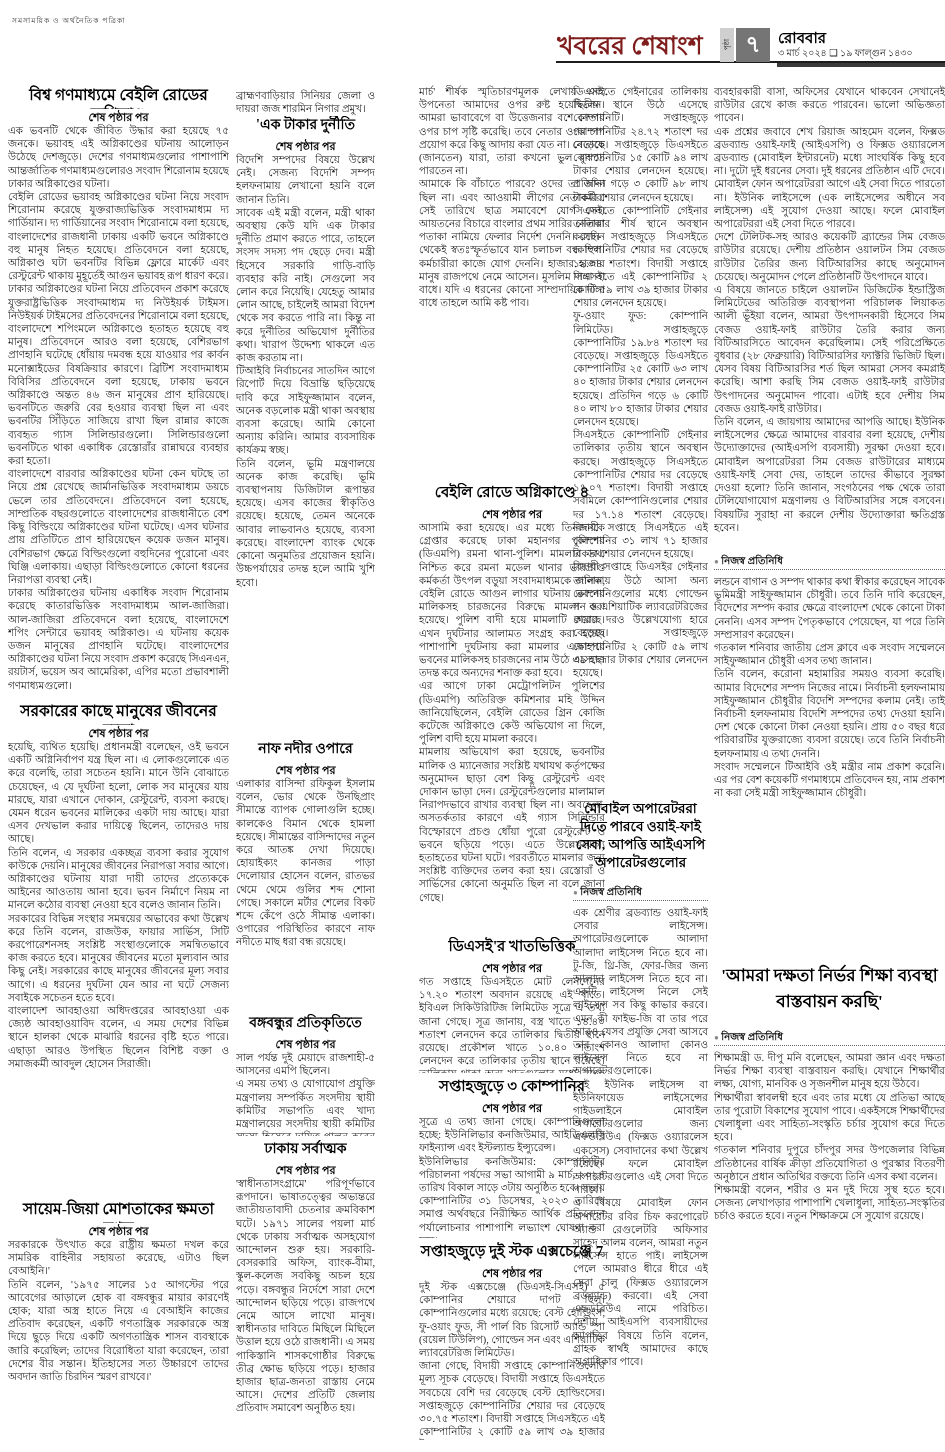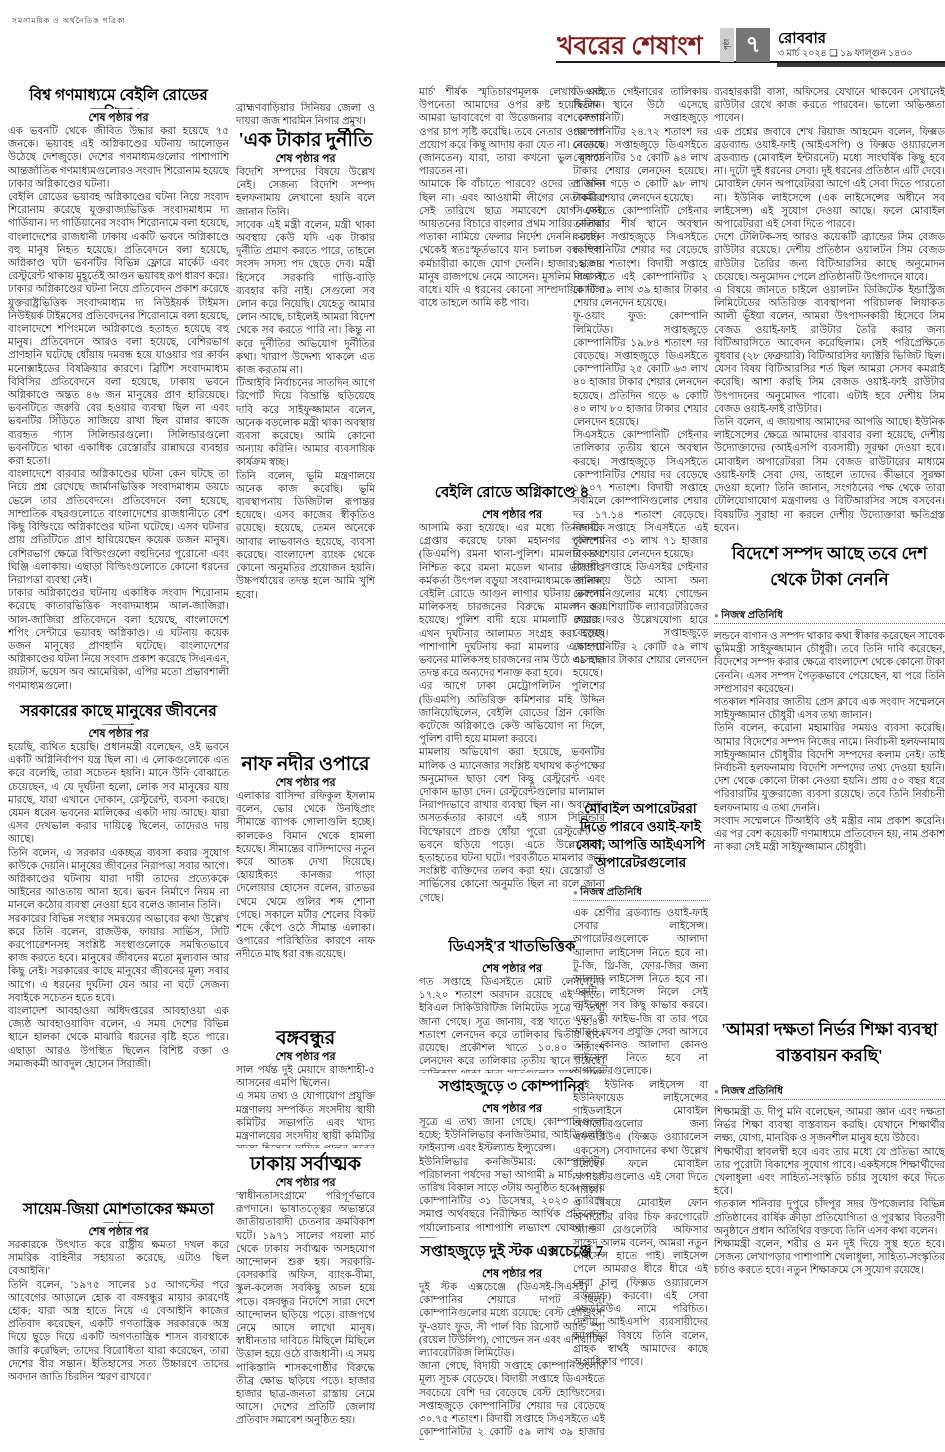--- a/index.html
+++ b/index.html
@@ -23,21 +23,21 @@
   .dateline{position:absolute;left:778px;top:46px;font-size:9.5px;color:#222;white-space:nowrap;}
   
   .col{position:absolute;top:85px;}
   .c1{left:8px;width:221px;}
   .c2{left:236px;width:139px;}
   .c3{left:381px;width:186px;margin-left:38px;}
   .c4{left:573px;width:135px;}
   .c5{left:714px;width:231px;}
   .hl{font-weight:700;text-align:center;color:#000;overflow:hidden;line-height:1.25;}
   .hl-a{font-size:15.5px;height:24px;}
-  .hl-b{font-size:19px;height:22px;}
+  .hl-b{font-size:14px;height:22px;}
   .hl-c{font-size:15px;height:23px;}
   .hl-d{font-size:13.5px;height:72px;line-height:1.33;}
   .hl-e{font-size:17px;height:54px;line-height:1.55;}
   .cont{font-size:11px;font-weight:700;text-align:center;height:13px;color:#000;overflow:hidden;}
   .bt{font-size:10.3px;line-height:13.2px;text-align:justify;white-space:pre-line;
       overflow:hidden;color:#191919;margin-top:2px;}
   .byline{font-size:10px;font-weight:700;color:#111;height:14px;overflow:hidden;margin-top:12px;}
   .bdot{color:#8a8a8a;font-size:8px;}
   .drule{border-top:1px dotted #666;height:3px;margin-top:2px;}
   .gap4{height:4px;} .gap6{height:6px;}
@@ -74,21 +74,21 @@
 সরকারের বিভিন্ন সংস্থার সমন্বয়ের অভাবের কথা উল্লেখ করে তিনি বলেন, রাজউক, ফায়ার সার্ভিস, সিটি করপোরেশনসহ সংশ্লিষ্ট সংস্থাগুলোকে সমন্বিতভাবে কাজ করতে হবে। মানুষের জীবনের মতো মূল্যবান আর কিছু নেই। সরকারের কাছে মানুষের জীবনের মূল্য সবার আগে। এ ধরনের দুর্ঘটনা যেন আর না ঘটে সেজন্য সবাইকে সচেতন হতে হবে।
 বাংলাদেশ আবহাওয়া অধিদপ্তরের আবহাওয়া এক জ্যেষ্ঠ আবহাওয়াবিদ বলেন, এ সময় দেশের বিভিন্ন স্থানে হালকা থেকে মাঝারি ধরনের বৃষ্টি হতে পারে। এছাড়া আরও উপস্থিত ছিলেন বিশিষ্ট বক্তা ও সমাজকর্মী আবদুল হোসেন সিরাজী।</div>
     <div class="gap4"></div>
     <div class="hl hl-a">সায়েম-জিয়া মোশতাকের ক্ষমতা দখল</div>
     <div class="cont">শেষ পৃষ্ঠার পর</div>
     <div class="bt" style="height:200px">সরকারকে উৎখাত করে রাষ্ট্রীয় ক্ষমতা দখল করে সামরিক বাহিনীর সহায়তা করেছে, এটাও ছিল বেআইনি।'
 তিনি বলেন, '১৯৭৫ সালের ১৫ আগস্টের পরে আবেগের আড়ালে হোক বা বঙ্গবন্ধুর মায়ার কারণেই হোক; যারা অস্ত্র হাতে নিয়ে এ বেআইনি কাজের প্রতিবাদ করেছেন, একটি গণতান্ত্রিক সরকারকে অস্ত্র দিয়ে ছুড়ে দিয়ে একটি অগণতান্ত্রিক শাসন ব্যবস্থাকে জারি করেছিল; তাদের বিরোধিতা যারা করেছেন, তারা দেশের বীর সন্তান। ইতিহাসের সত্য উচ্চারণে তাদের অবদান জাতি চিরদিন স্মরণ রাখবে।'</div>
   </div>
 
   <div class="col c2">
-    <div class="bt" style="height:27px;margin-top:16px">ব্রাহ্মণবাড়িয়ার সিনিয়র জেলা ও দায়রা জজ শারমিন নিগার প্রমুখ।</div>
+    <div class="bt" style="height:27px;margin-top:4px">ব্রাহ্মণবাড়িয়ার সিনিয়র জেলা ও দায়রা জজ শারমিন নিগার প্রমুখ।</div>
     <div class="hl hl-b">'এক টাকার দুর্নীতি</div>
     <div class="cont">শেষ পৃষ্ঠার পর</div>
     <div class="bt" style="height:583px">বিদেশি সম্পদের বিষয়ে উল্লেখ নেই। সেজন্য বিদেশি সম্পদ হলফনামায় লেখানো হয়নি বলে জানান তিনি।
 সাবেক এই মন্ত্রী বলেন, মন্ত্রী থাকা অবস্থায় কেউ যদি এক টাকার দুর্নীতি প্রমাণ করতে পারে, তাহলে সংসদ সদস্য পদ ছেড়ে দেব। মন্ত্রী হিসেবে সরকারি গাড়ি-বাড়ি ব্যবহার করি নাই। সেগুলো সব লোন করে নিয়েছি। যেহেতু আমার লোন আছে, চাইলেই আমরা বিদেশ থেকে সব করতে পারি না। কিন্তু না করে দুর্নীতির অভিযোগ দুর্নীতির কথা। খারাপ উদ্দেশ্য থাকলে এত কাজ করতাম না।
 টিআইবি নির্বাচনের সাতদিন আগে রিপোর্ট দিয়ে বিভ্রান্তি ছড়িয়েছে দাবি করে সাইফুজ্জামান বলেন, অনেক বড়লোক মন্ত্রী থাকা অবস্থায় ব্যবসা করেছে। আমি কোনো অন্যায় করিনি। আমার ব্যবসায়িক কার্যক্রম স্বচ্ছ।
 তিনি বলেন, ভূমি মন্ত্রণালয়ে অনেক কাজ করেছি। ভূমি ব্যবস্থাপনায় ডিজিটাল রূপান্তর হয়েছে। এসব কাজের স্বীকৃতিও রয়েছে। হয়েছে, তেমন অনেকে আবার লাভবানও হয়েছে, ব্যবসা করেছে। বাংলাদেশ ব্যাংক থেকে কোনো অনুমতির প্রয়োজন হয়নি। উচ্চপর্যায়ের তদন্ত হলে আমি খুশি হবো।</div>
     <div class="gap4"></div>
     <div class="hl hl-b">নাফ নদীর ওপারে</div>
     <div class="cont">শেষ পৃষ্ঠার পর</div>
     <div class="bt" style="height:233px">এলাকার বাসিন্দা রফিকুল ইসলাম বলেন, ভোর থেকে উনছিপ্রাং সীমান্তে ব্যাপক গোলাগুলি হচ্ছে। কালকেও বিমান থেকে হামলা হয়েছে। সীমান্তের বাসিন্দাদের নতুন করে আতঙ্ক দেখা দিয়েছে। হোয়াইক্যং কানজর পাড়া দেলোয়ার হোসেন বলেন, রাতভর থেমে থেমে গুলির শব্দ শোনা গেছে। সকালে মর্টার শেলের বিকট শব্দে কেঁপে ওঠে সীমান্ত এলাকা। ওপারের পরিস্থিতির কারণে নাফ নদীতে মাছ ধরা বন্ধ রয়েছে।</div>
@@ -145,21 +145,20 @@
 সেই ইউনিক লাইসেন্স বা ইউনিফায়েড লাইসেন্সের গাইডলাইনে মোবাইল অপারেটরগুলোর জন্য এফডব্লিউএ (ফিক্সড ওয়্যারলেস একসেস) সেবাদানের কথা উল্লেখ রয়েছে। ফলে মোবাইল অপারেটরগুলোও এই সেবা দিতে পারবে।
 এ বিষয়ে মোবাইল ফোন অপারেটর রবির চিফ করপোরেট অ্যান্ড রেগুলেটরি অফিসার সাহেদ আলম বলেন, আমরা নতুন লাইসেন্স হাতে পাই। লাইসেন্স পেলে আমরাও ধীরে ধীরে এই সেবা চালু (ফিক্সড ওয়্যারলেস ব্রডব্যান্ড) করবো। এই সেবা এফডব্লিউএ নামে পরিচিত। দেশীয় আইএসপি ব্যবসায়ীদের আপত্তির বিষয়ে তিনি বলেন, গ্রাহক স্বার্থই আমাদের কাছে অগ্রাধিকার পাবে।</div>
   </div>
 
   <div class="col c5">
     <div class="bt" style="height:456px;margin-top:0">ব্যবহারকারী বাসা, অফিসের যেখানে থাকবেন সেখানেই রাউটার রেখে কাজ করতে পারবেন। ভালো অভিজ্ঞতা পাবেন।
 এক প্রশ্নের জবাবে শেখ রিয়াজ আহমেদ বলেন, ফিক্সড ব্রডব্যান্ড ওয়াই-ফাই (আইএসপি) ও ফিক্সড ওয়্যারলেস ব্রডব্যান্ড (মোবাইল ইন্টারনেট) মধ্যে সাংঘর্ষিক কিছু হবে না। দুটো দুই ধরনের সেবা। দুই ধরনের প্রতিষ্ঠান এটি দেবে। মোবাইল ফোন অপারেটররা আগে এই সেবা দিতে পারতো না। ইউনিক লাইসেন্সে (এক লাইসেন্সের অধীনে সব লাইসেন্স) এই সুযোগ দেওয়া আছে। ফলে মোবাইল অপারেটররা এই সেবা দিতে পারবে।
 দেশে টেলিটক-সহ আরও কয়েকটি ব্র্যান্ডের সিম বেজড রাউটার রয়েছে। দেশীয় প্রতিষ্ঠান ওয়ালটন সিম বেজড রাউটার তৈরির জন্য বিটিআরসির কাছে অনুমোদন চেয়েছে। অনুমোদন পেলে প্রতিষ্ঠানটি উৎপাদনে যাবে।
 এ বিষয়ে জানতে চাইলে ওয়ালটন ডিজিটেক ইন্ডাস্ট্রিজ লিমিটেডের অতিরিক্ত ব্যবস্থাপনা পরিচালক লিয়াকত আলী ভূঁইয়া বলেন, আমরা উৎপাদনকারী হিসেবে সিম বেজড ওয়াই-ফাই রাউটার তৈরি করার জন্য বিটিআরসিতে আবেদন করেছিলাম। সেই পরিপ্রেক্ষিতে বুধবার (২৮ ফেব্রুয়ারি) বিটিআরসির ফ্যাক্টরি ভিজিট ছিল। যেসব বিষয় বিটিআরসির শর্ত ছিল আমরা সেসব কমপ্লাই করেছি। আশা করছি সিম বেজড ওয়াই-ফাই রাউটার উৎপাদনের অনুমোদন পাবো। এটাই হবে দেশীয় সিম বেজড ওয়াই-ফাই রাউটার।
 তিনি বলেন, এ জায়গায় আমাদের আপত্তি আছে। ইউনিক লাইসেন্সের ক্ষেত্রে আমাদের বারবার বলা হয়েছে, দেশীয় উদ্যোক্তাদের (আইএসপি ব্যবসায়ী) সুরক্ষা দেওয়া হবে। মোবাইল অপারেটররা সিম বেজড রাউটারের মাধ্যমে ওয়াই-ফাই সেবা দেয়, তাহলে তাদের কীভাবে সুরক্ষা দেওয়া হলো? তিনি জানান, সংগঠনের পক্ষ থেকে তারা টেলিযোগাযোগ মন্ত্রণালয় ও বিটিআরসির সঙ্গে বসবেন। বিষয়টির সুরাহা না করলে দেশীয় উদ্যোক্তারা ক্ষতিগ্রস্ত হবেন।</div>
-    <div class="hl hl-e">বিদেশে সম্পদ আছে তবে দেশ থেকে টাকা নেননি</div>
     <div class="byline">
       <span class="bdot">●</span>
       <span>নিজস্ব প্রতিনিধি</span>
     </div>
     <div class="drule"></div>
     <div class="bt" style="height:382px">লন্ডনে বাগান ও সম্পদ থাকার কথা স্বীকার করেছেন সাবেক ভূমিমন্ত্রী সাইফুজ্জামান চৌধুরী। তবে তিনি দাবি করেছেন, বিদেশের সম্পদ করার ক্ষেত্রে বাংলাদেশ থেকে কোনো টাকা নেননি। এসব সম্পদ পৈতৃকভাবে পেয়েছেন, যা পরে তিনি সম্প্রসারণ করেছেন।
 গতকাল শনিবার জাতীয় প্রেস ক্লাবে এক সংবাদ সম্মেলনে সাইফুজ্জামান চৌধুরী এসব তথ্য জানান।
 তিনি বলেন, করোনা মহামারির সময়ও ব্যবসা করেছি। আমার বিদেশের সম্পদ নিজের নামে। নির্বাচনী হলফনামায় সাইফুজ্জামান চৌধুরীর বিদেশি সম্পদের কলাম নেই। তাই নির্বাচনী হলফনামায় বিদেশি সম্পদের তথ্য দেওয়া হয়নি। দেশ থেকে কোনো টাকা নেওয়া হয়নি। প্রায় ৫০ বছর ধরে পরিবারটির যুক্তরাজ্যে ব্যবসা রয়েছে। তবে তিনি নির্বাচনী হলফনামায় এ তথ্য দেননি।
 সংবাদ সম্মেলনে টিআইবি ওই মন্ত্রীর নাম প্রকাশ করেনি। এর পর বেশ কয়েকটি গণমাধ্যমে প্রতিবেদন হয়, নাম প্রকাশ না করা সেই মন্ত্রী সাইফুজ্জামান চৌধুরী।</div>
     <div class="gap6"></div>

